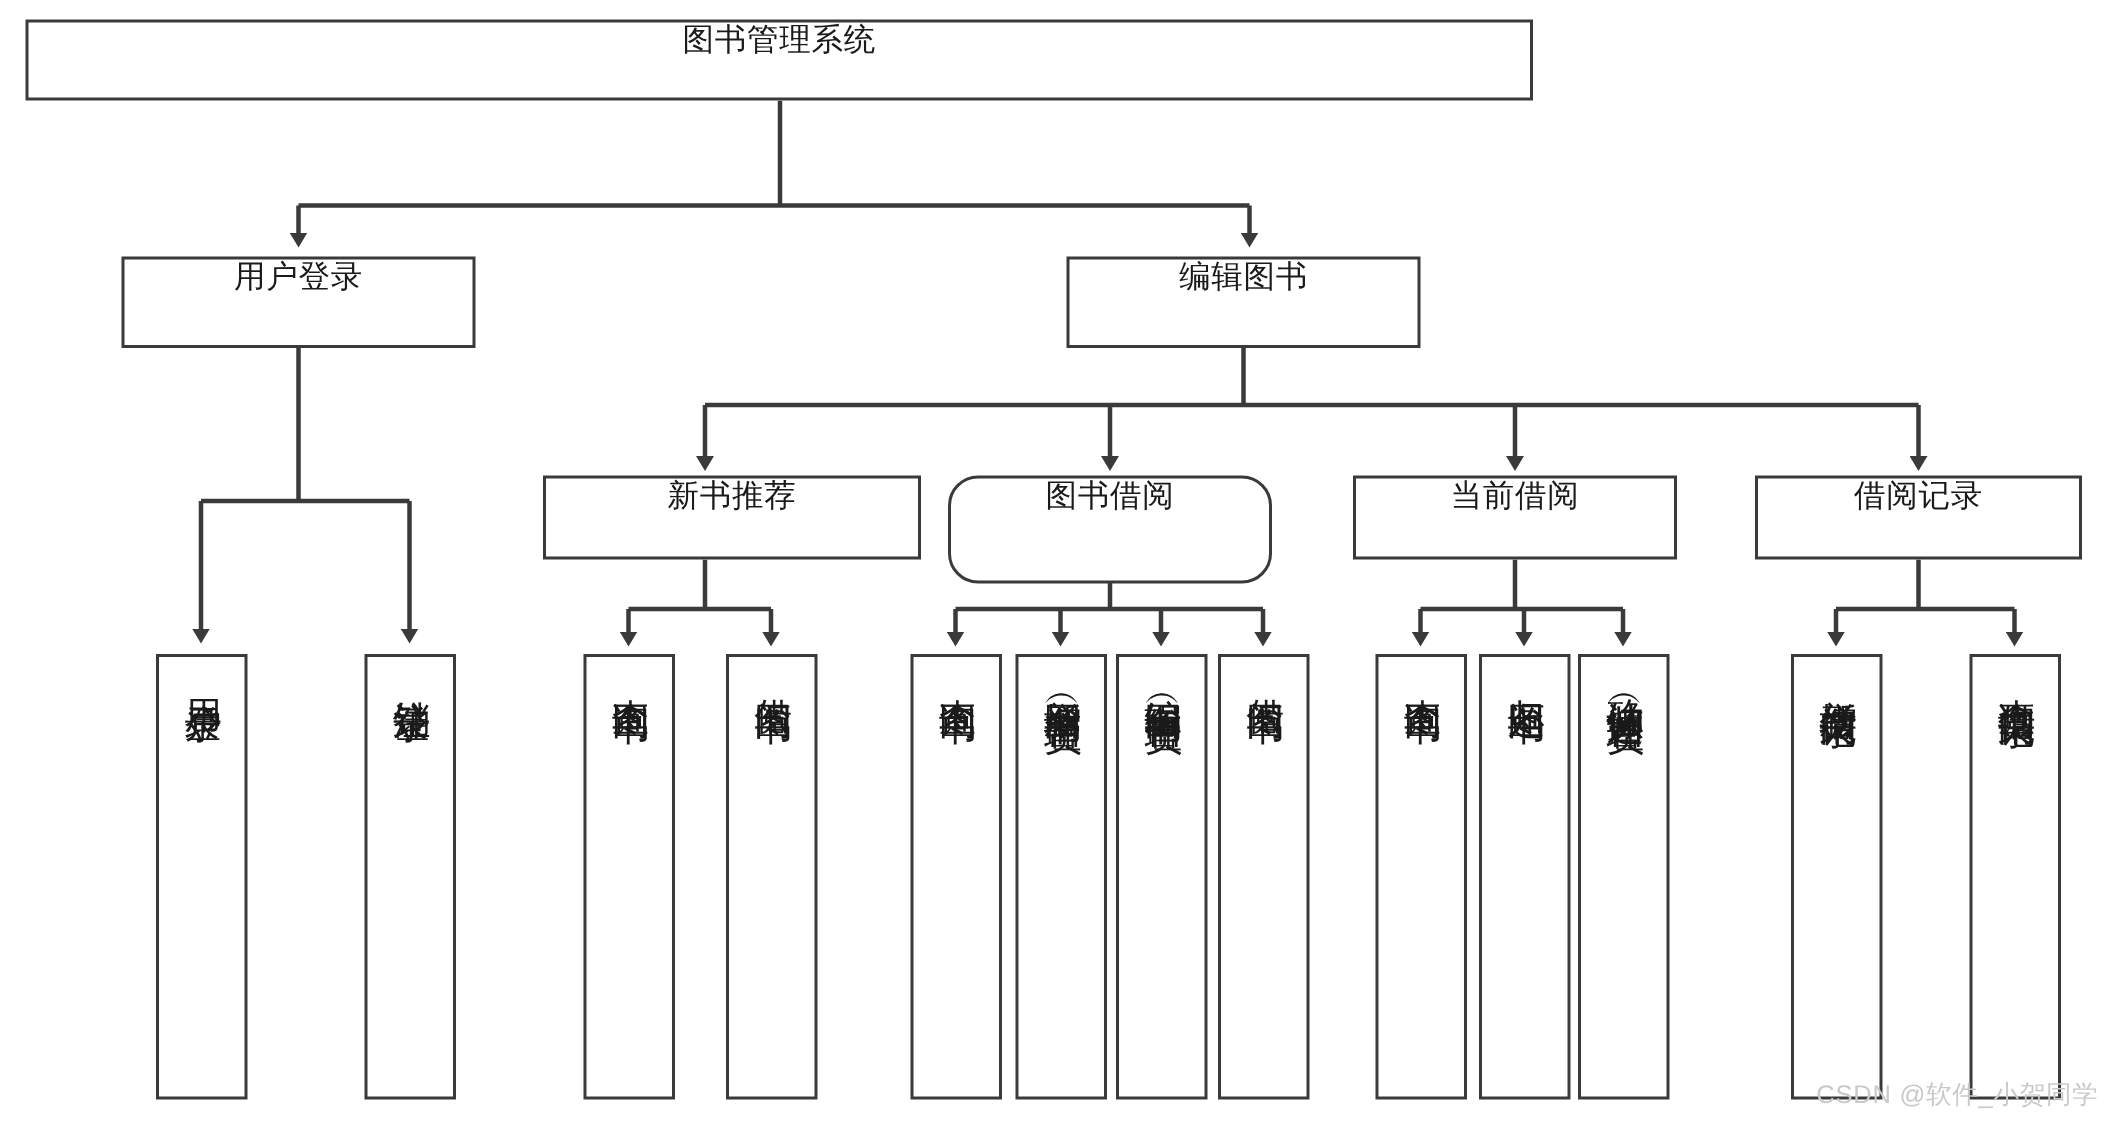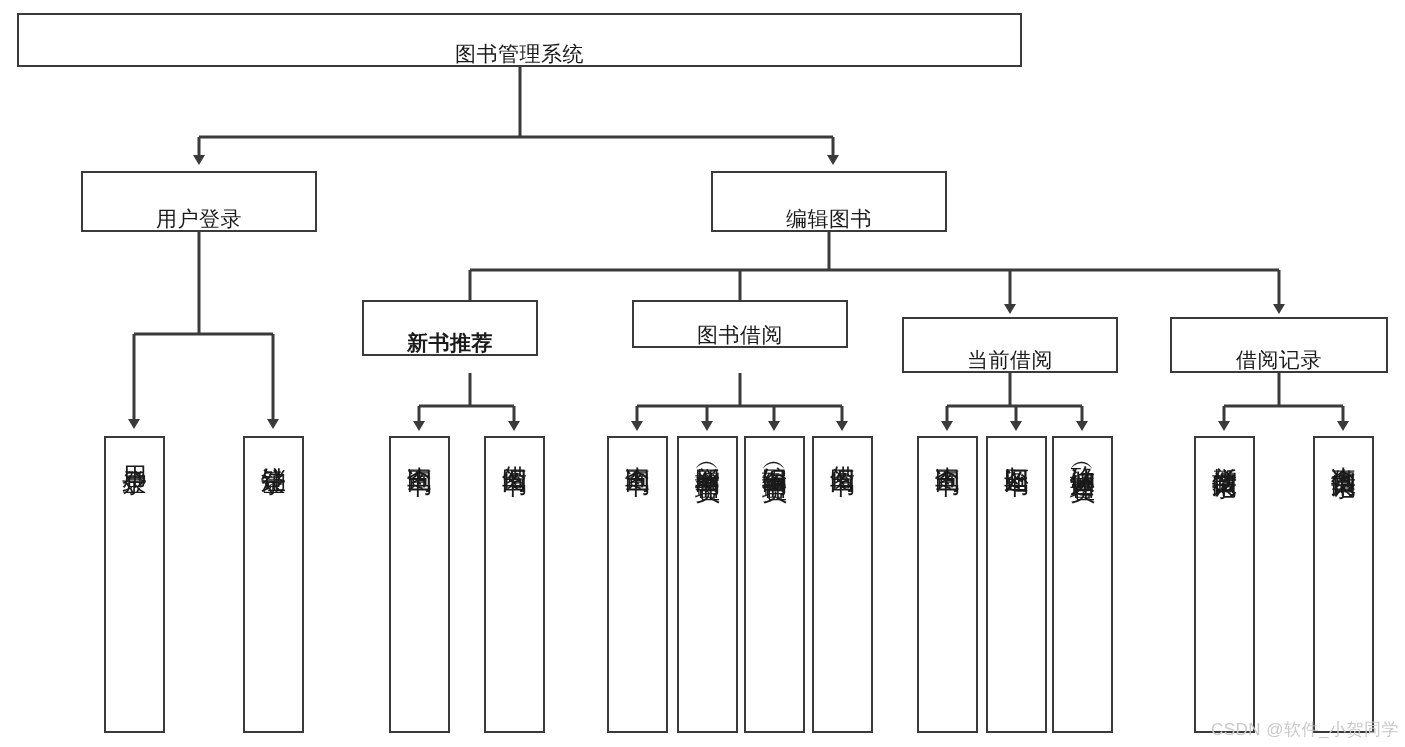--- a/index.html
+++ b/index.html
@@ -24,21 +24,21 @@
     width: 1405px;
     height: 747px;
     pointer-events: none;
   }
   .node {
     position: absolute;
     box-sizing: border-box;
     border: 2px solid #3a3a3a;
     background: #ffffff;
     display: flex;
-    align-items: flex-end;
+    align-items: flex-start;
     justify-content: center;
     color: #1a1a1a;
   }
   .node.horiz .label {
     font-size: 21px;
     line-height: 1.1;
     letter-spacing: 0.5px;
     white-space: nowrap;
   }
   .node.vert {
@@ -125,24 +125,24 @@
     <span class="label">图书管理系统</span>
   </div>
 
   <div class="node horiz" style="left:81px; top:171px; width:236px; height:61px;">
     <span class="label">用户登录</span>
   </div>
   <div class="node horiz" style="left:711px; top:171px; width:236px; height:61px;">
     <span class="label">编辑图书</span>
   </div>
 
-  <div class="node horiz" style="left:362px; top:300px; width:176px; height:56px;font-weight:bold;">
+  <div class="node horiz" style="left:362px; top:317px; width:252px; height:56px;">
     <span class="label">新书推荐</span>
   </div>
-  <div class="node horiz" style="left:632px; top:300px; width:216px; height:48px;">
+  <div class="node horiz" style="left:632px; top:317px; width:216px; height:72px;border-radius:20px;">
     <span class="label">图书借阅</span>
   </div>
   <div class="node horiz" style="left:1170px; top:317px; width:218px; height:56px;">
     <span class="label">借阅记录</span>
   </div>
   <div class="node horiz" style="left:902px; top:317px; width:216px; height:56px;">
     <span class="label">当前借阅</span>
   </div>
 
   <div class="node vert" style="left:104px; top:436px; width:61px; height:297px;">

